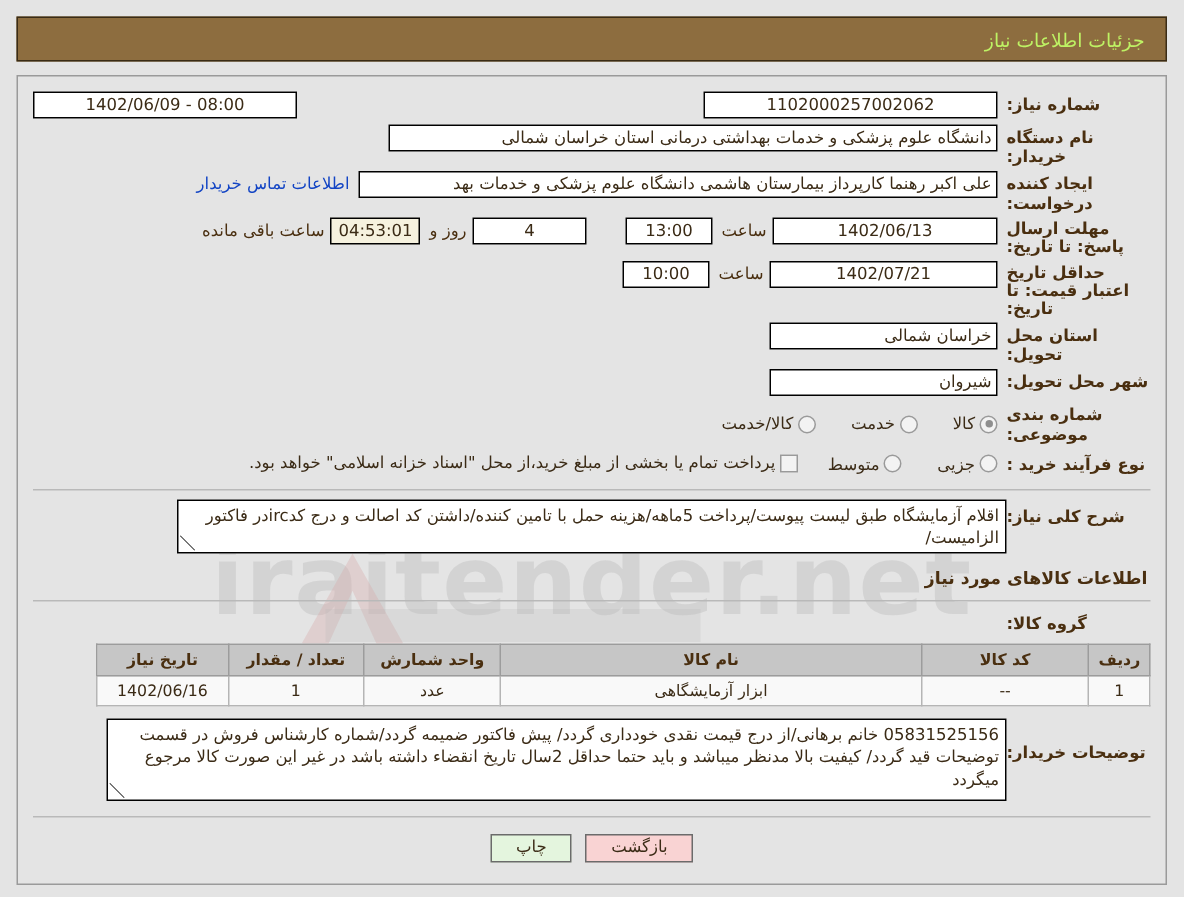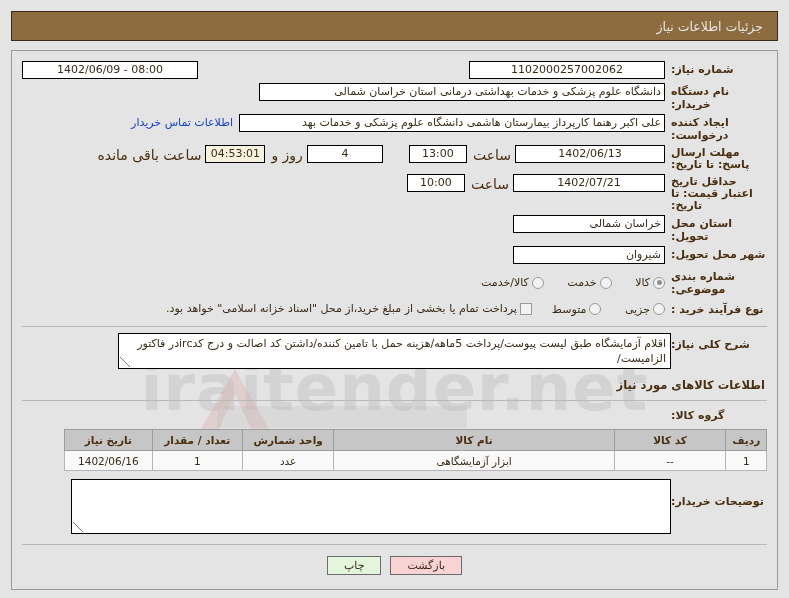--- a/index.html
+++ b/index.html
@@ -26,21 +26,21 @@
     height: 30px;
     background: #8d6d3f;
     border: 1px solid #3a2c16;
     box-sizing: border-box;
     display: flex;
     align-items: center;
     justify-content: flex-start;
     padding: 0 14px;
   }
   .page-header .title {
-    color: #e5e5e5;
+    color: #bef264;
     font-size: 12.5px;
     font-weight: normal;
     letter-spacing: 0.2px;
   }
 
   
   .panel {
     position: absolute;
     top: 50px;
     right: 11px;
@@ -127,21 +127,21 @@
     color: #3b2b16;
     padding: 0 3px;
     text-align: center;
     overflow: hidden;
     white-space: nowrap;
     margin-right: 6px;
   }
   .fld.rt { text-align: right; }
   .fld.beige { background: #f6f2df; }
   .txt-inline {
-    font-size: 14px;
+    font-size: 11px;
     color: #4a2f10;
     padding: 2px 4px 0 4px;
     white-space: nowrap;
   }
   .link {
     color: #1244c4;
     font-size: 11px;
     padding: 2px 6px 0 0;
     white-space: nowrap;
     text-decoration: none;
@@ -397,20 +397,21 @@
           <td>عدد</td>
           <td>1</td>
           <td>1402/06/16</td>
         </tr>
       </tbody>
     </table>
 
     <div class="row" style="margin-top:8px;">
       <div class="lbl lbl-w" style="padding-top:16px;">توضیحات خریدار:</div>
       <div class="ta" style="width:600px;height:55px;">
+        <span>05831525156  خانم برهانی/از درج قیمت نقدی خودداری گردد/ پیش فاکتور ضمیمه گردد/شماره کارشناس فروش در قسمت توضیحات قید گردد/ کیفیت بالا مدنظر میباشد و باید حتما حداقل 2سال تاریخ انقضاء داشته باشد  در غیر این صورت کالا مرجوع میگردد</span>
         <span class="grip"></span>
       </div>
     </div>
 
     <hr class="sep" style="margin-top:10px;">
 
   </div>
 
   <div class="footer-bar">
     <button class="btn back">بازگشت</button>

